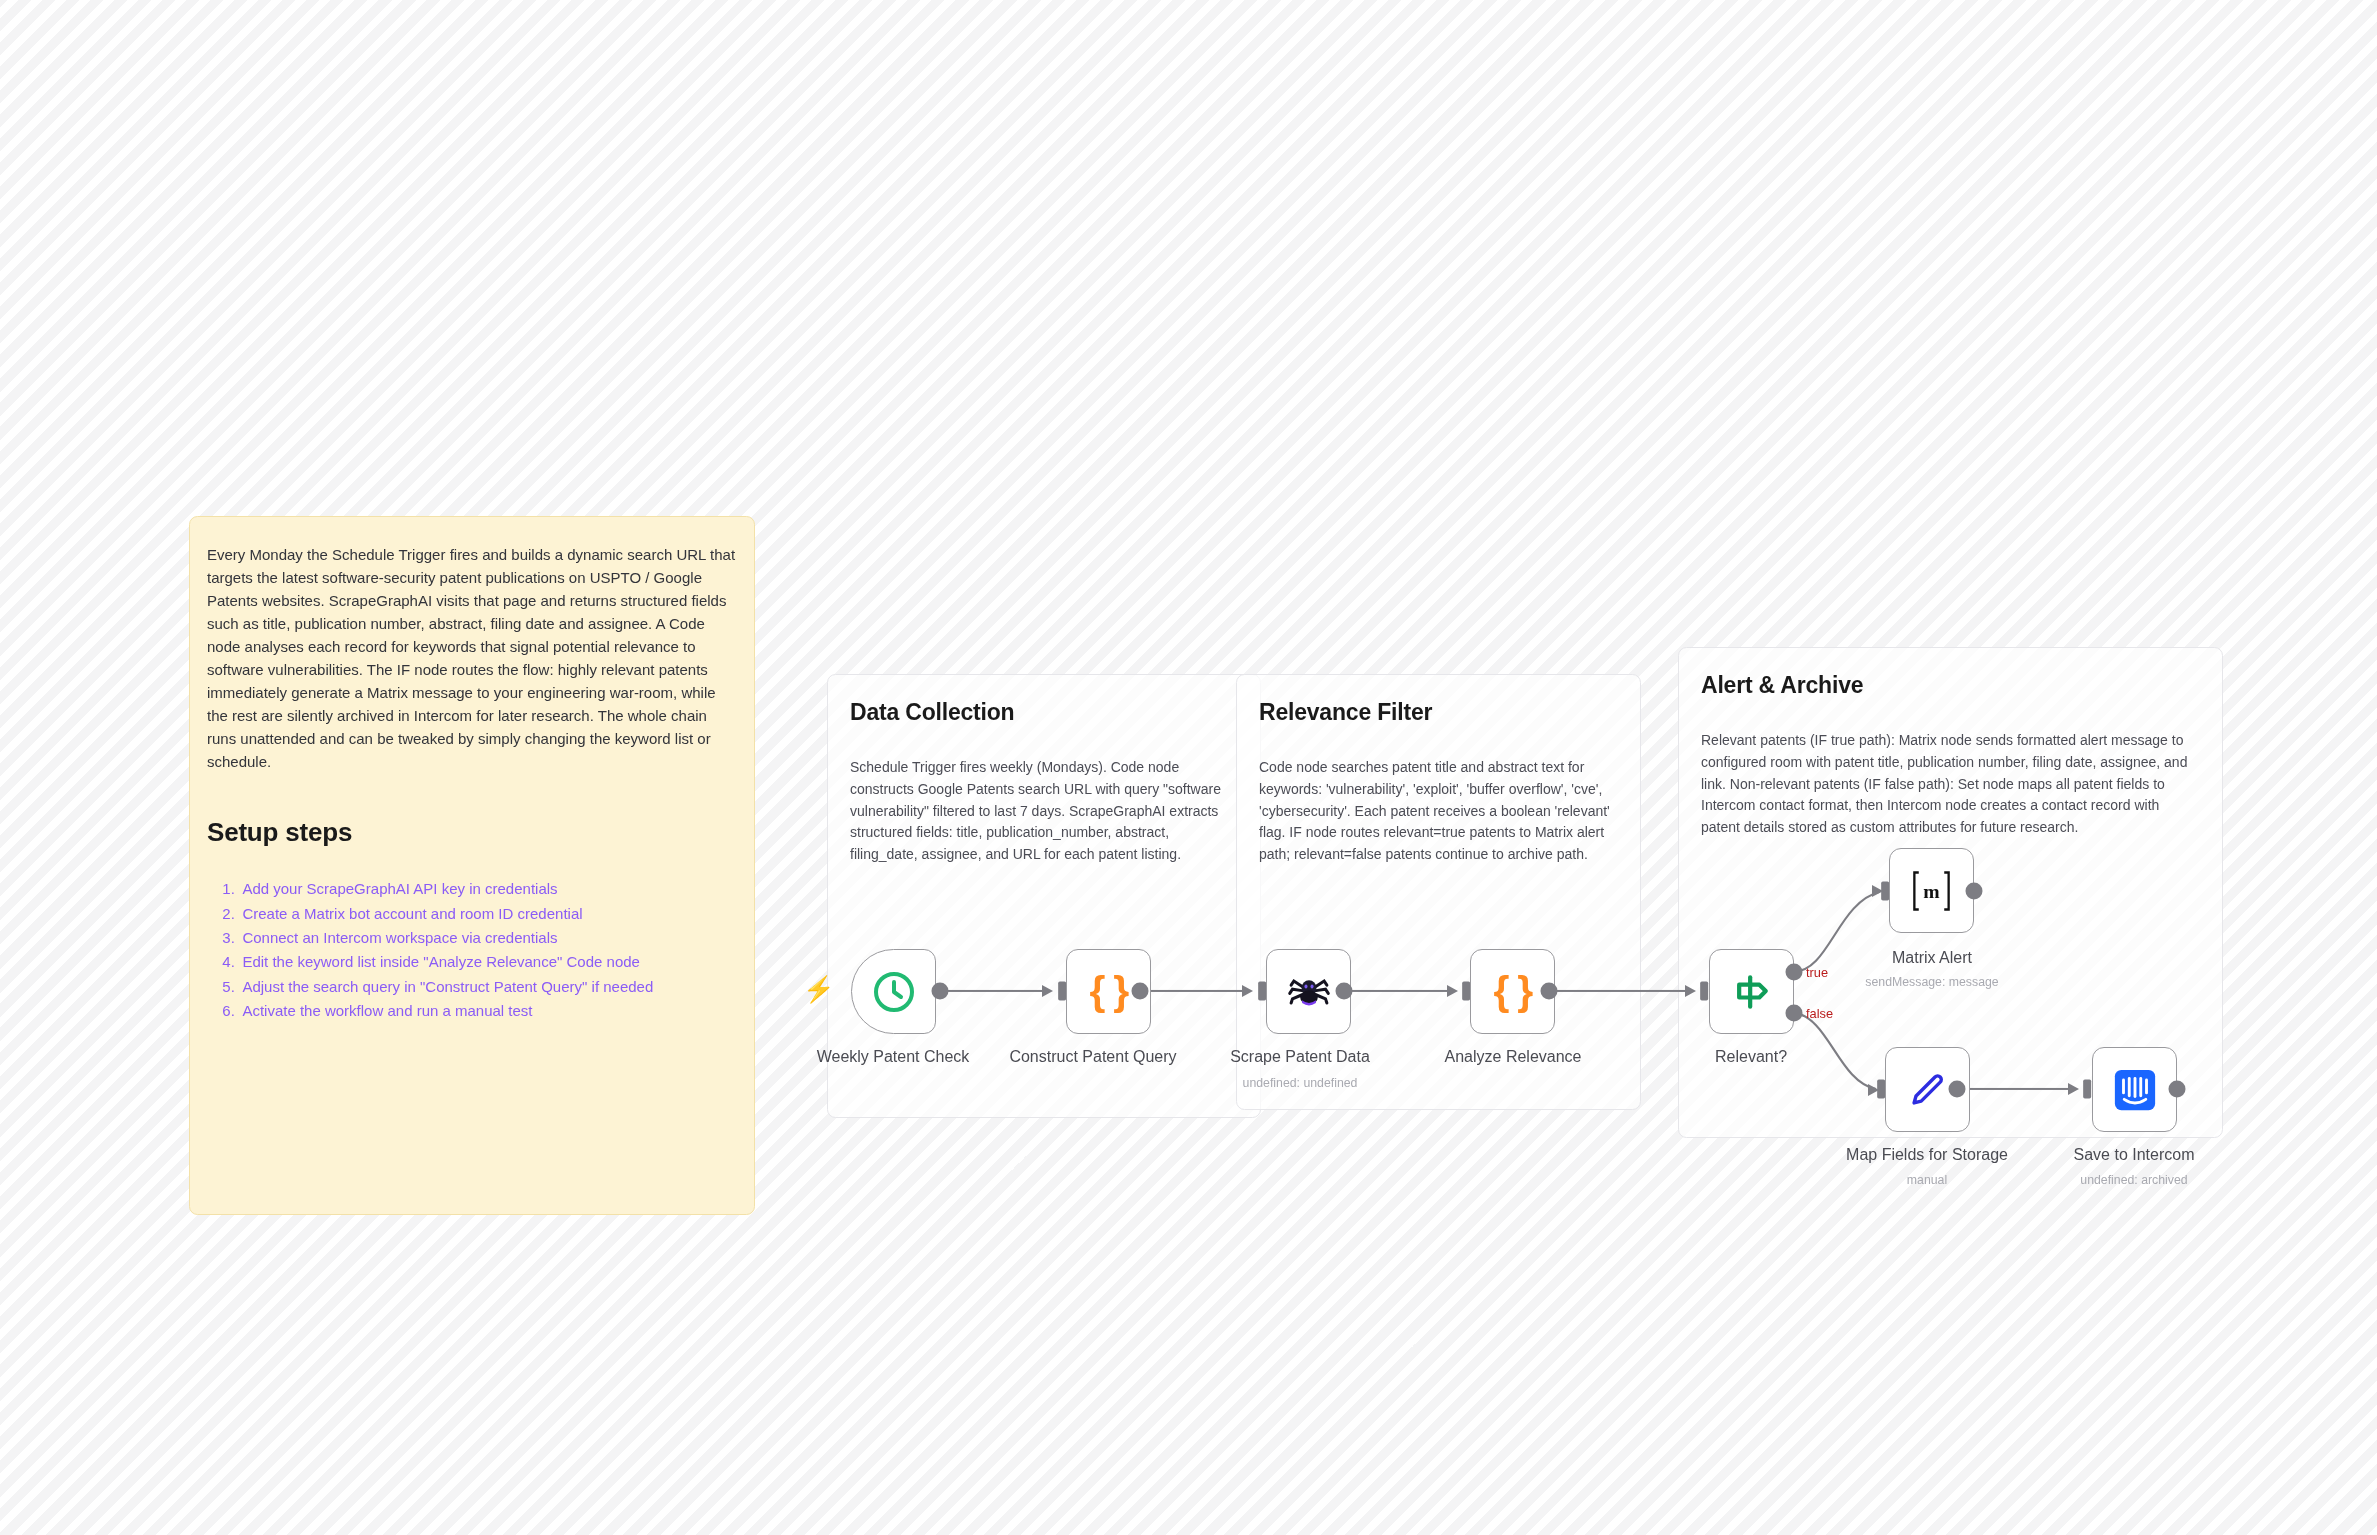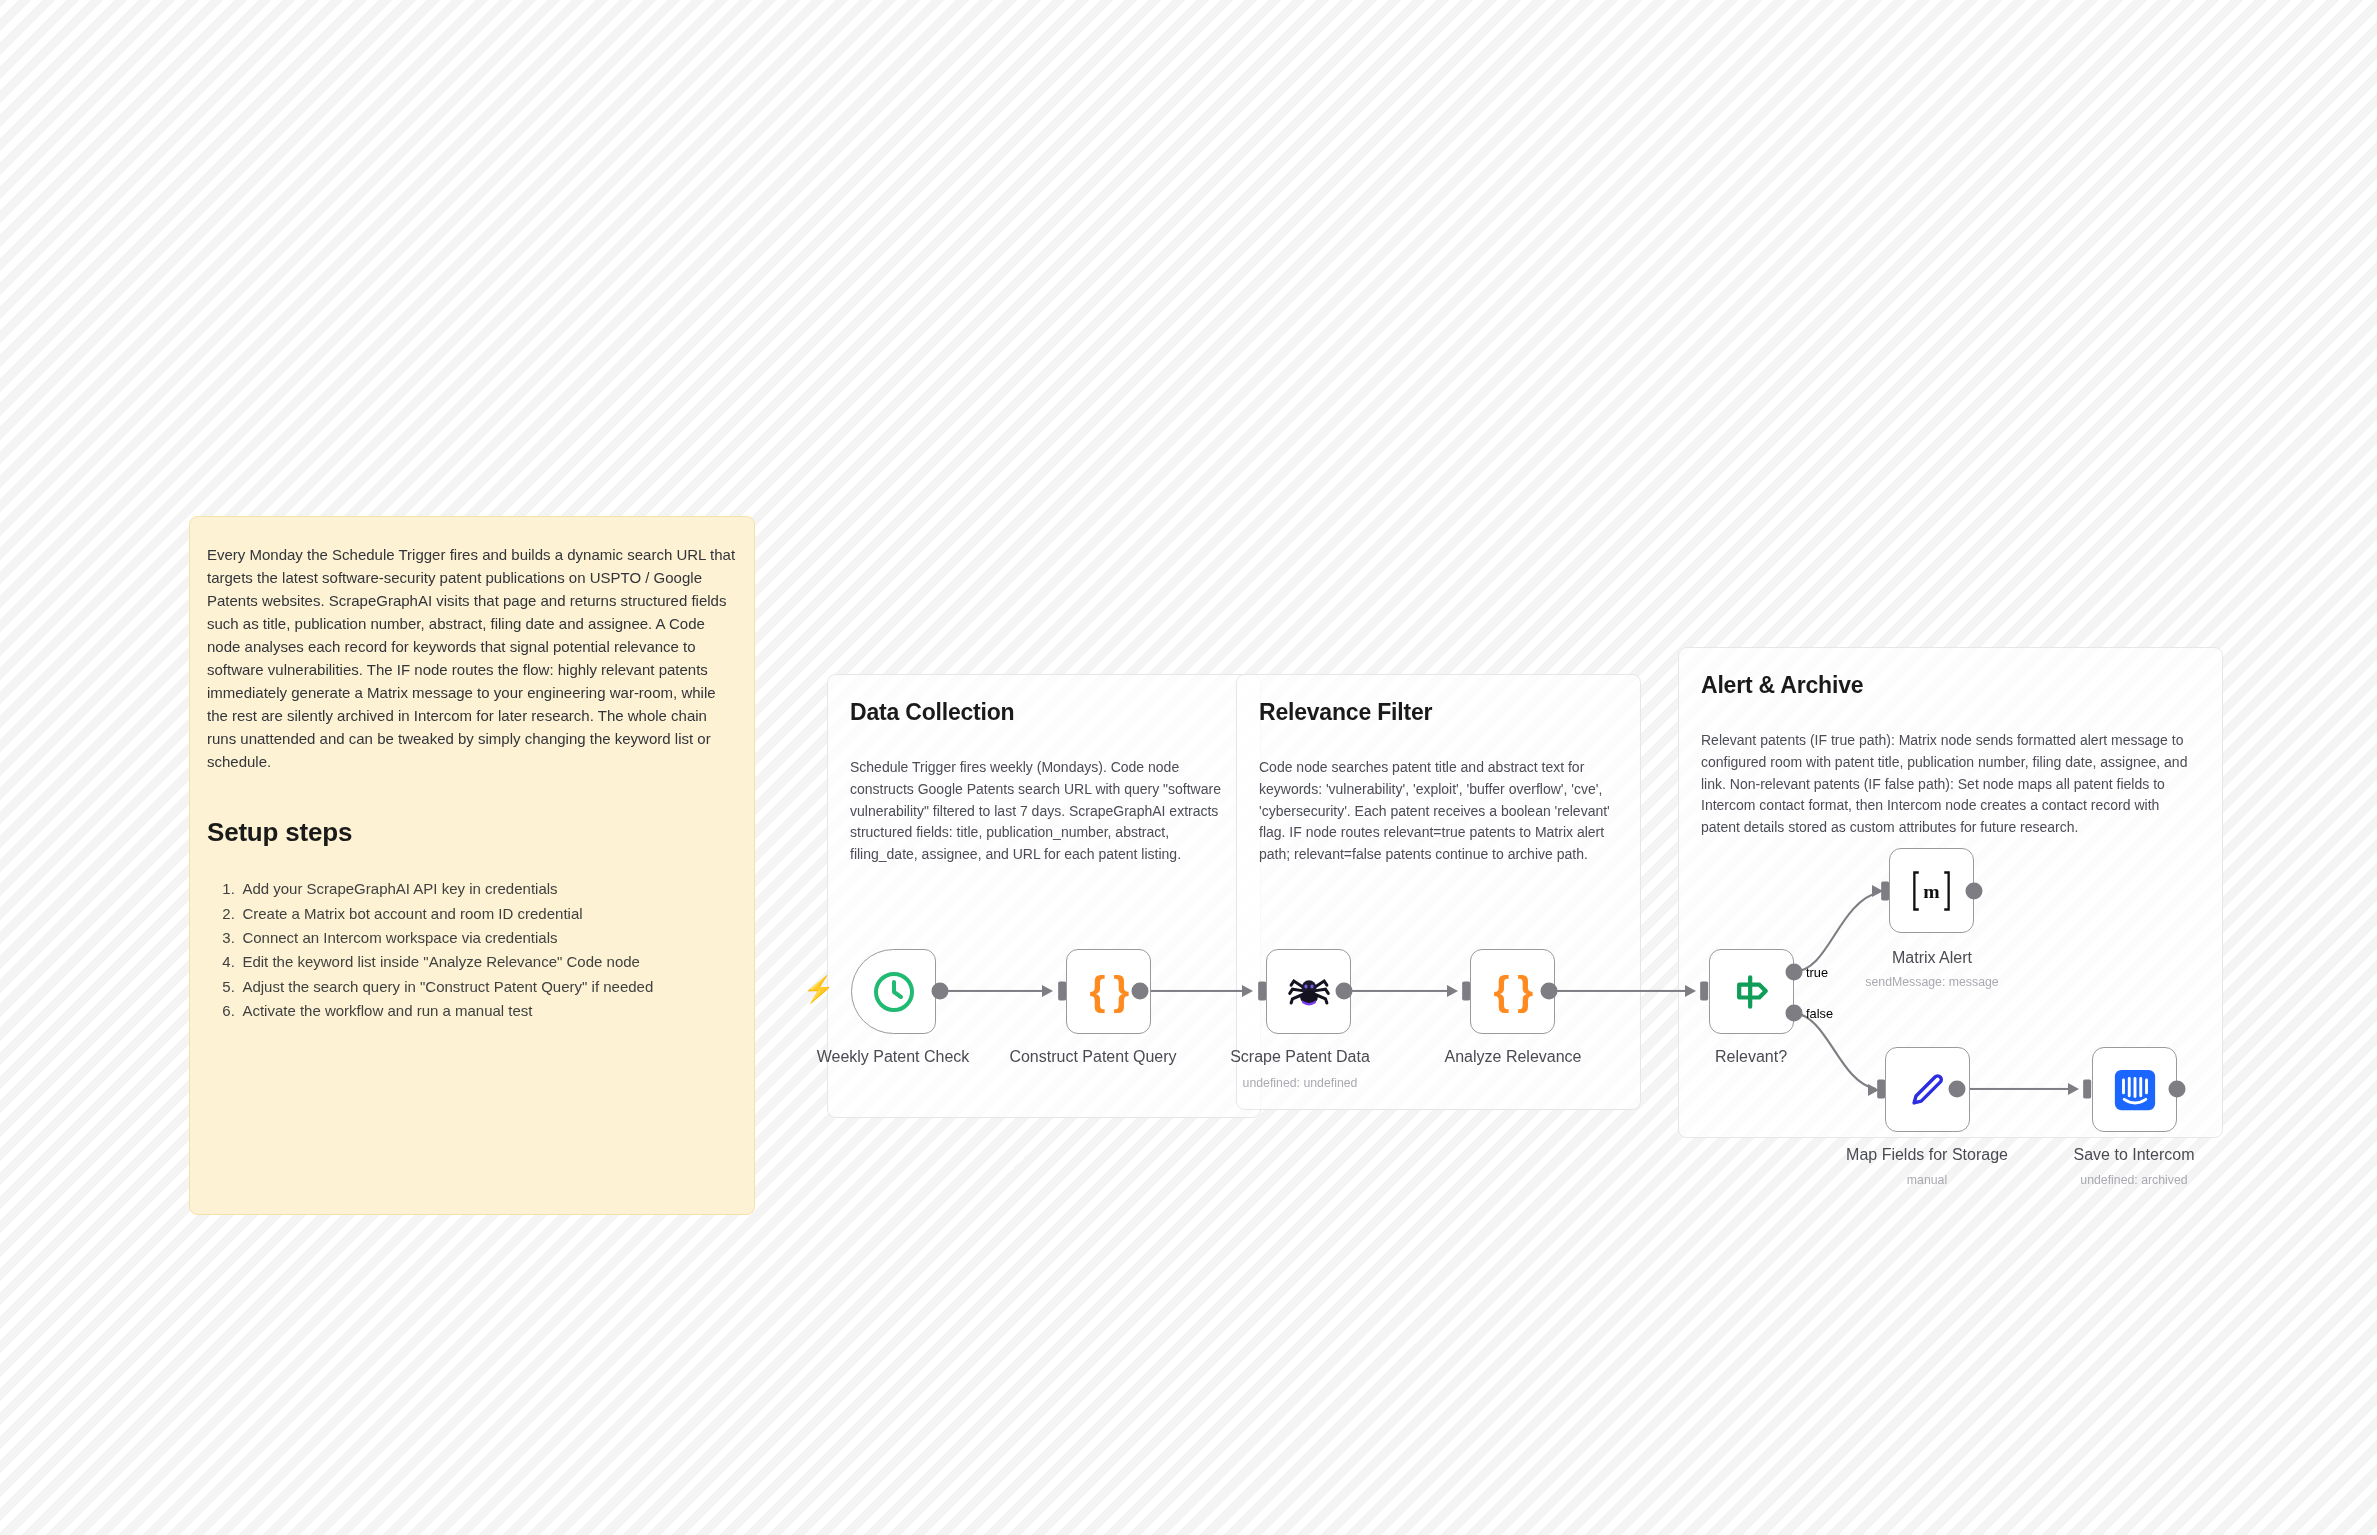--- a/index.html
+++ b/index.html
@@ -47,21 +47,21 @@
   .sticky h2.second { margin-top: 44px; }
   .sticky p {
     font-size: 15px;
     line-height: 1.54;
     color: #33343a;
     margin: 0;
   }
   .sticky ol {
     font-size: 15px;
     line-height: 1.62;
-    color: #404040;
+    color: #8b5cf6;
     margin: 24px 0 0 0;
     padding-left: 32px;
   }
   .sticky ol li { margin: 0; padding-left: 3.4px; }
 
   
   .panel {
     position: absolute;
     background: rgba(255,255,255,0.72);
     border: 0.9px solid #e6e6ea;
@@ -145,21 +145,21 @@
   }
   .wire {
     position: absolute;
     height: 2.1px;
     background: #7d7d83;
     transform: translateY(-50%);
   }
   .branch-label {
     position: absolute;
     font-size: 12.8px;
-    color: #000000;
+    color: #b91c1c;
     transform: translateY(-50%);
   }
   .bolt {
     position: absolute;
     color: #f4604f;
     font-size: 25.5px;
     line-height: 1;
     transform: translate(-50%,-50%);
   }
   svg.curve { position: absolute; overflow: visible; pointer-events: none; }

